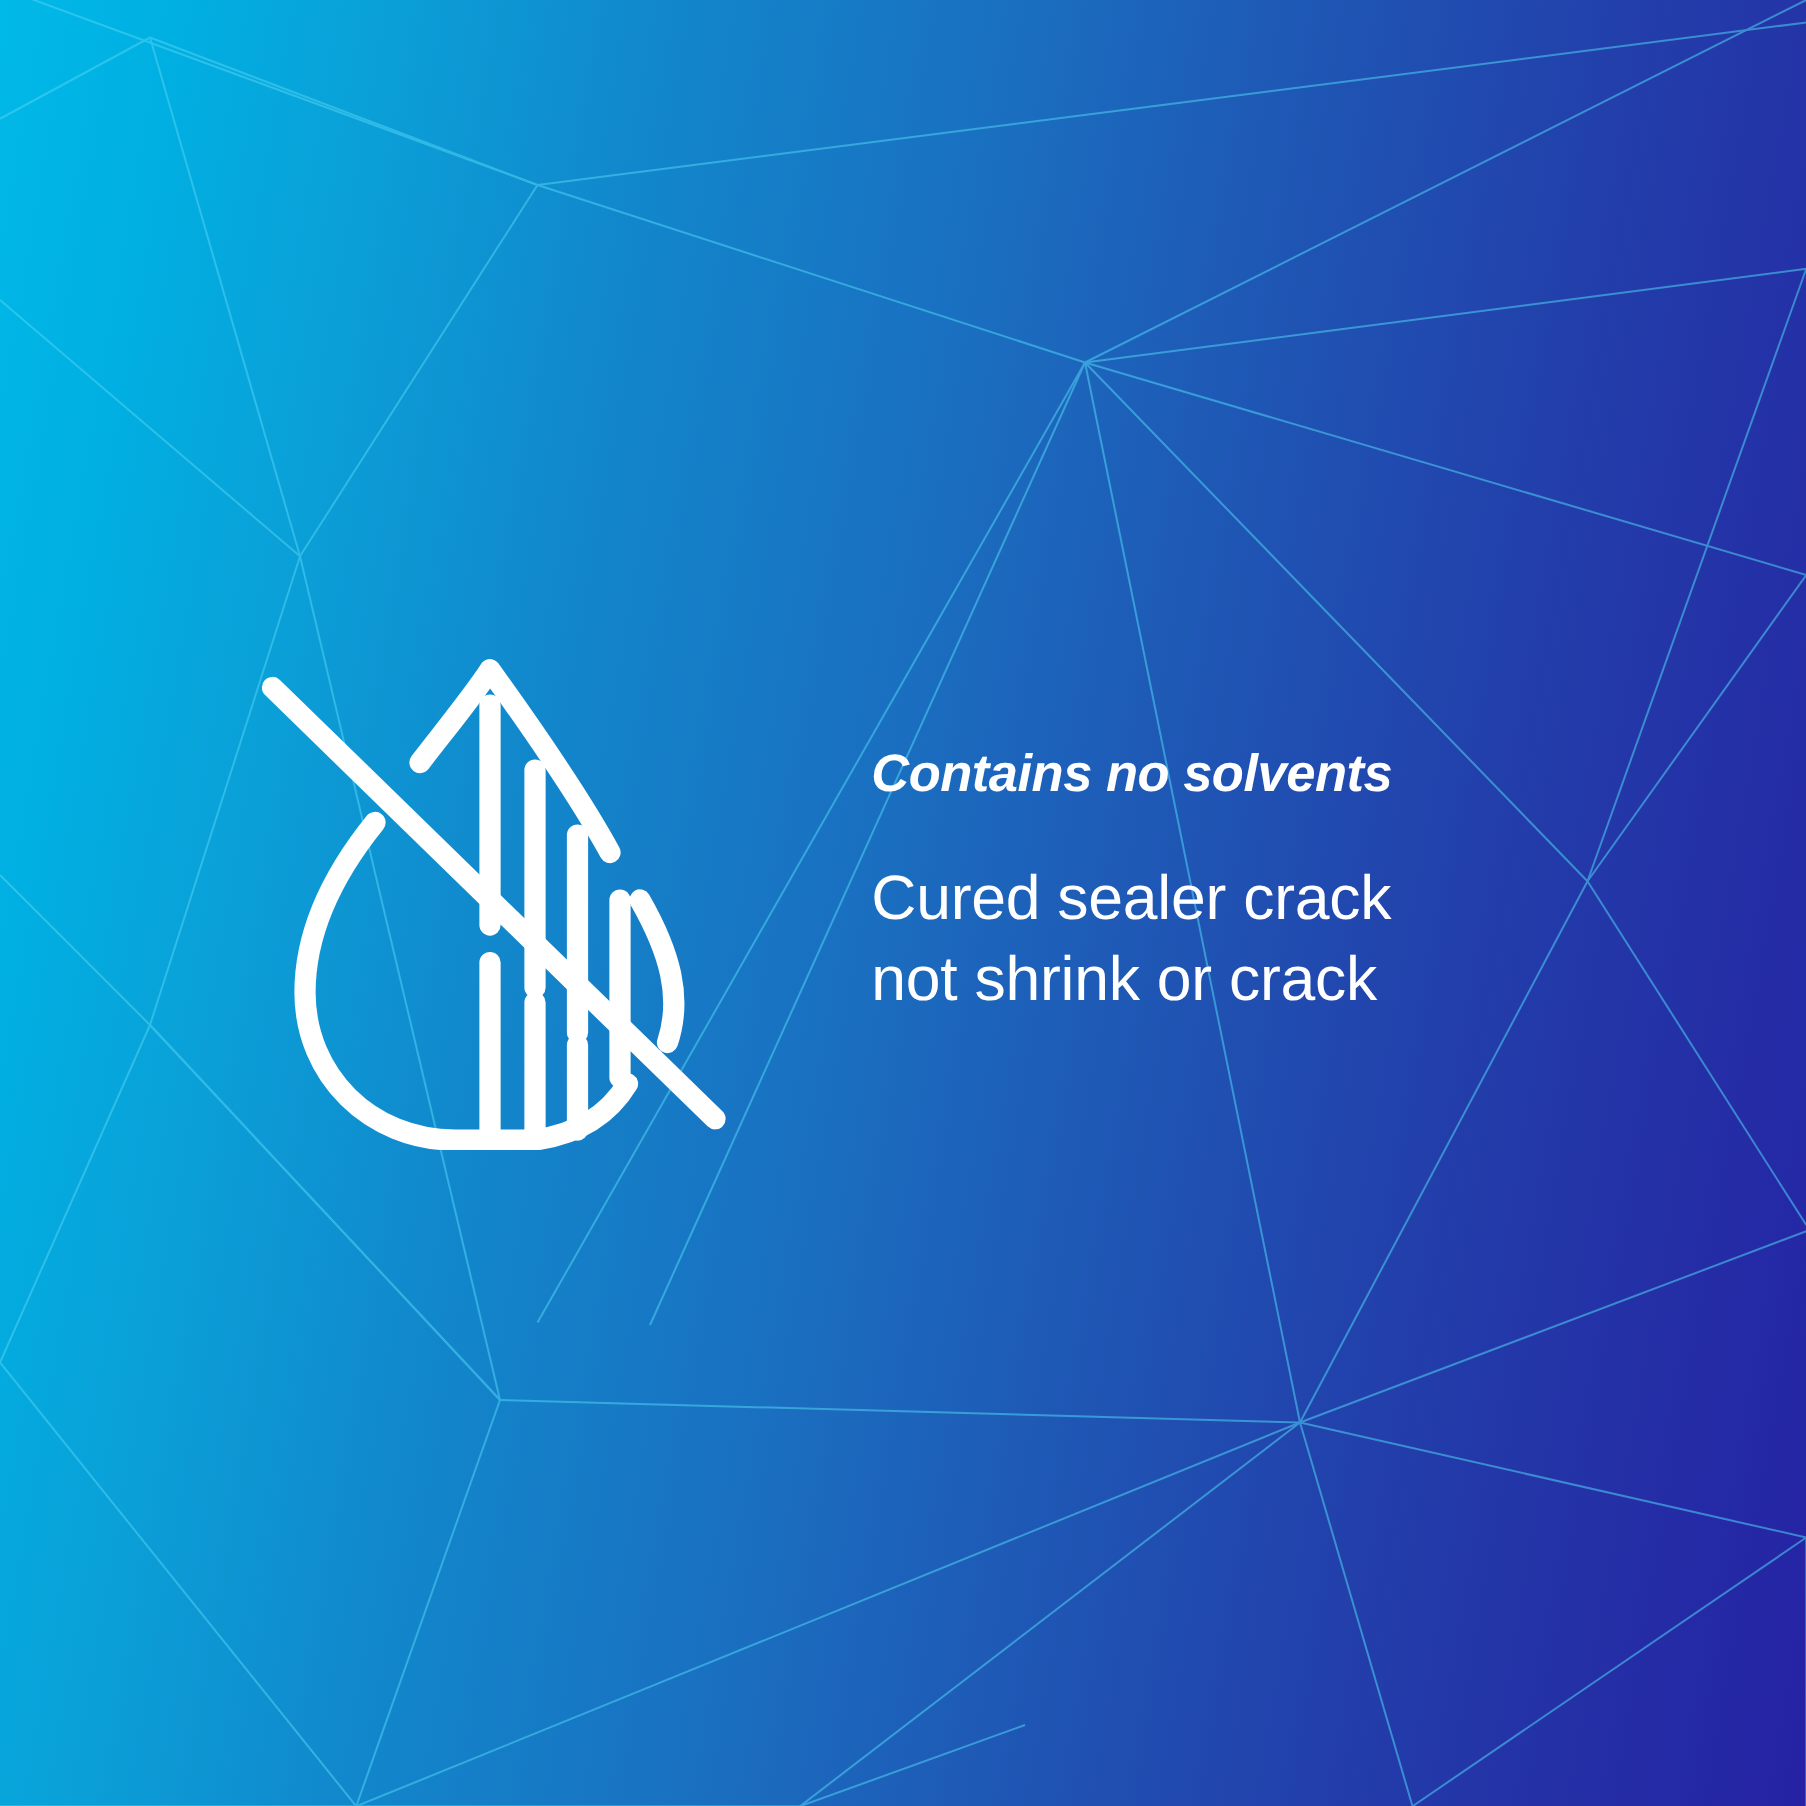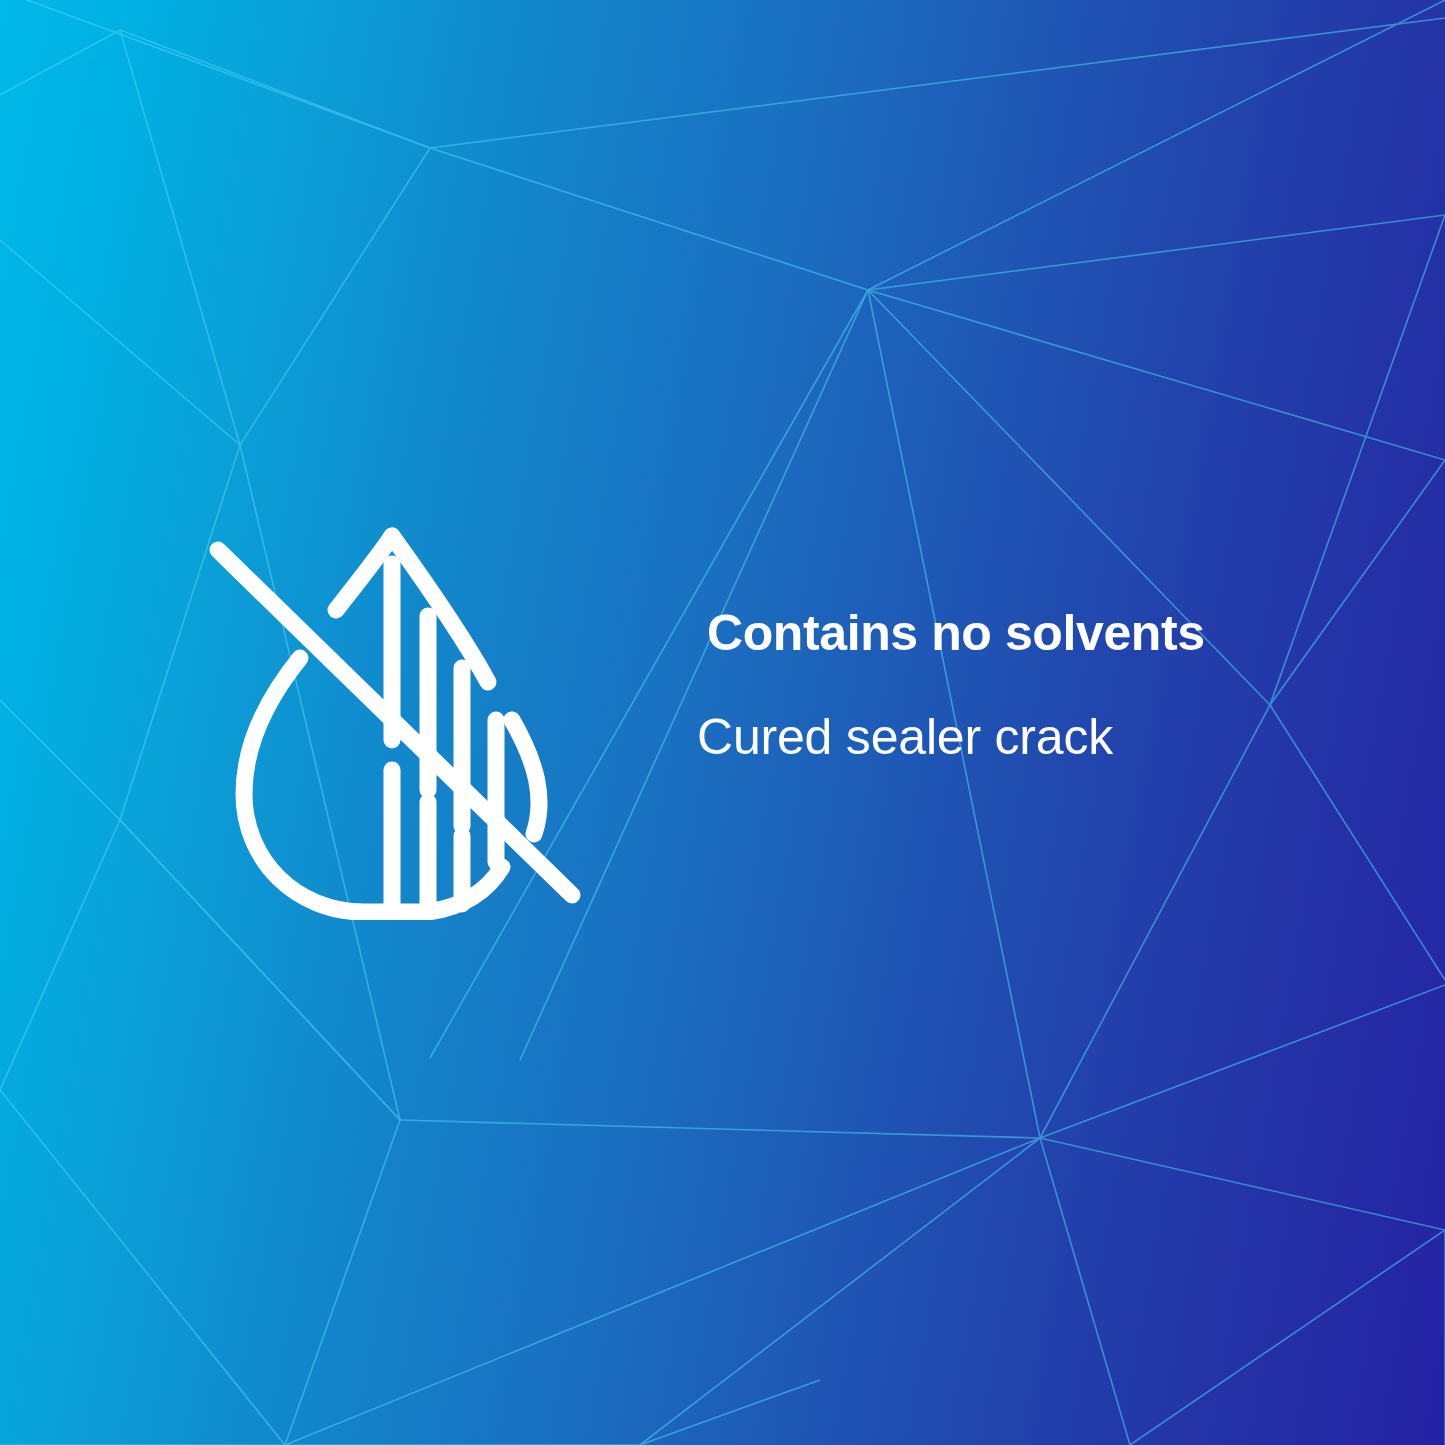--- a/index.html
+++ b/index.html
@@ -54,28 +54,29 @@
   .icon-wrap svg { display: block; width: 100%; height: 100%; }
 
   
   .text-block {
     position: absolute;
     left: 697px;
     top: 596px;
     width: 640px;
   }
   .headline {
-    margin: 10px;
+    margin: 0;
     color: #ffffff;
     font-family: "Liberation Sans", sans-serif;
-    font-size: 50px;
+    font-size: 42px;
     font-weight: 700;
     letter-spacing: -0.4px;
     line-height: 1.08;
     white-space: nowrap;
+    font-style: italic;
   }
   .subcopy {
     margin: 45px 0 0 0;
     color: #ffffff;
     font-family: "Liberation Sans", sans-serif;
     font-size: 50px;
     font-weight: 400;
     letter-spacing: -0.2px;
     line-height: 1.30;
   }
@@ -166,17 +167,18 @@
 
           <line x1="22" y1="38" x2="376" y2="383"></line>
         </g>
       </svg>
     </div>
 
     <div class="text-block">
       <h1 class="headline">Contains no solvents</h1>
       <p class="subcopy">
         <span class="line">Cured sealer crack</span>
+        <span class="line">not shrink or crack</span>
       </p>
     </div>
 
   </div>
 </div>
 
 </body></html>

